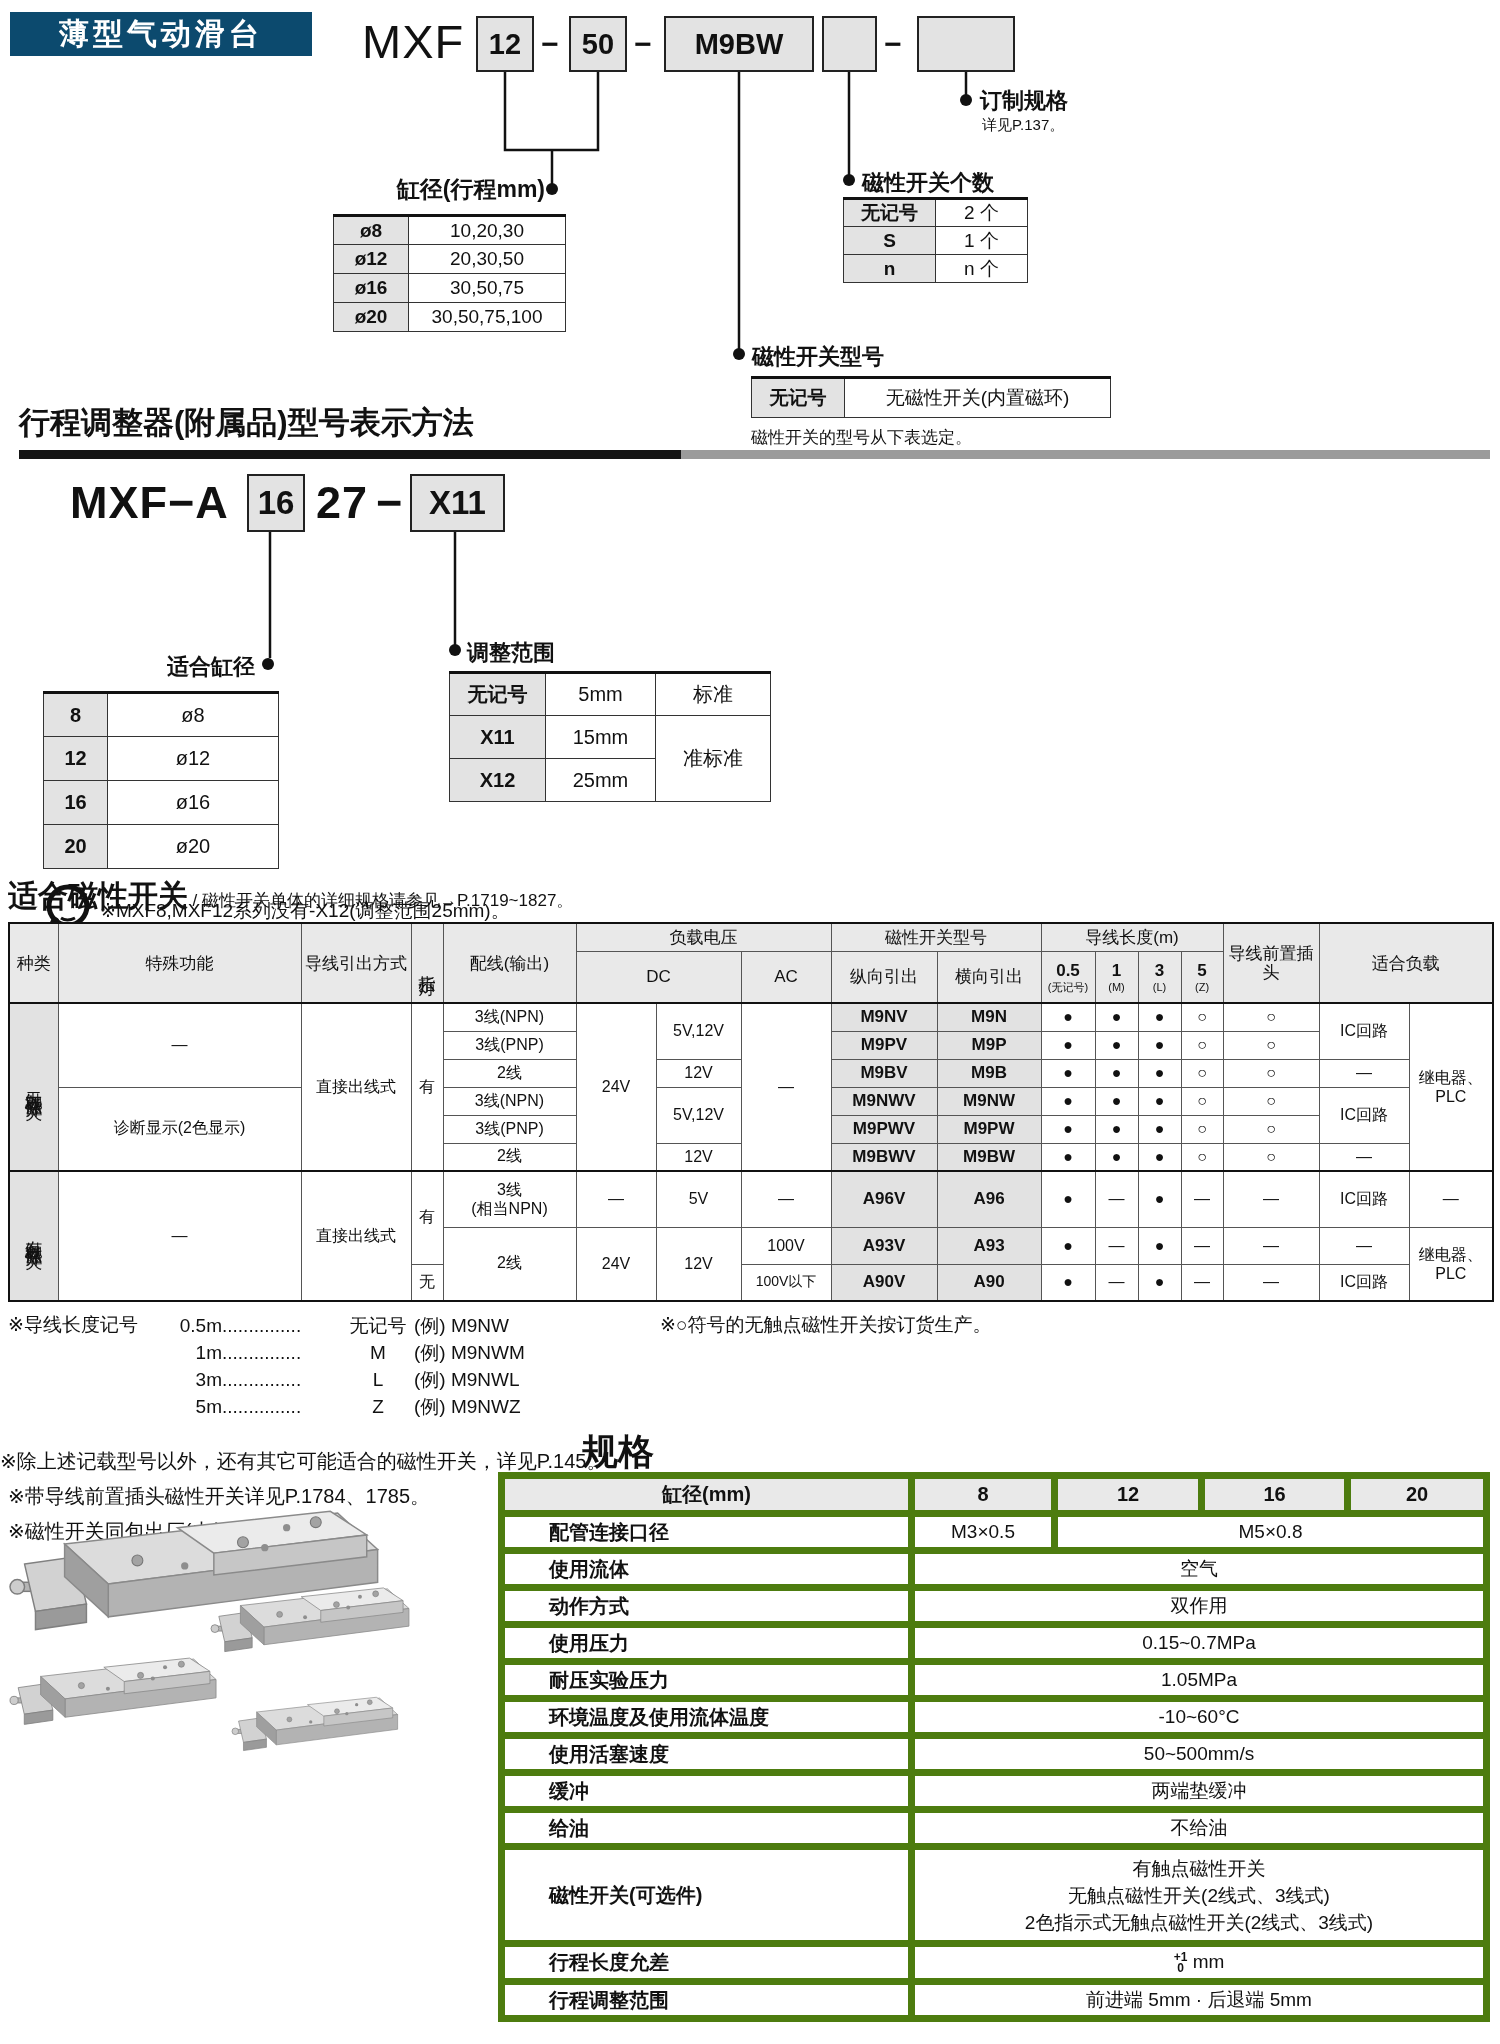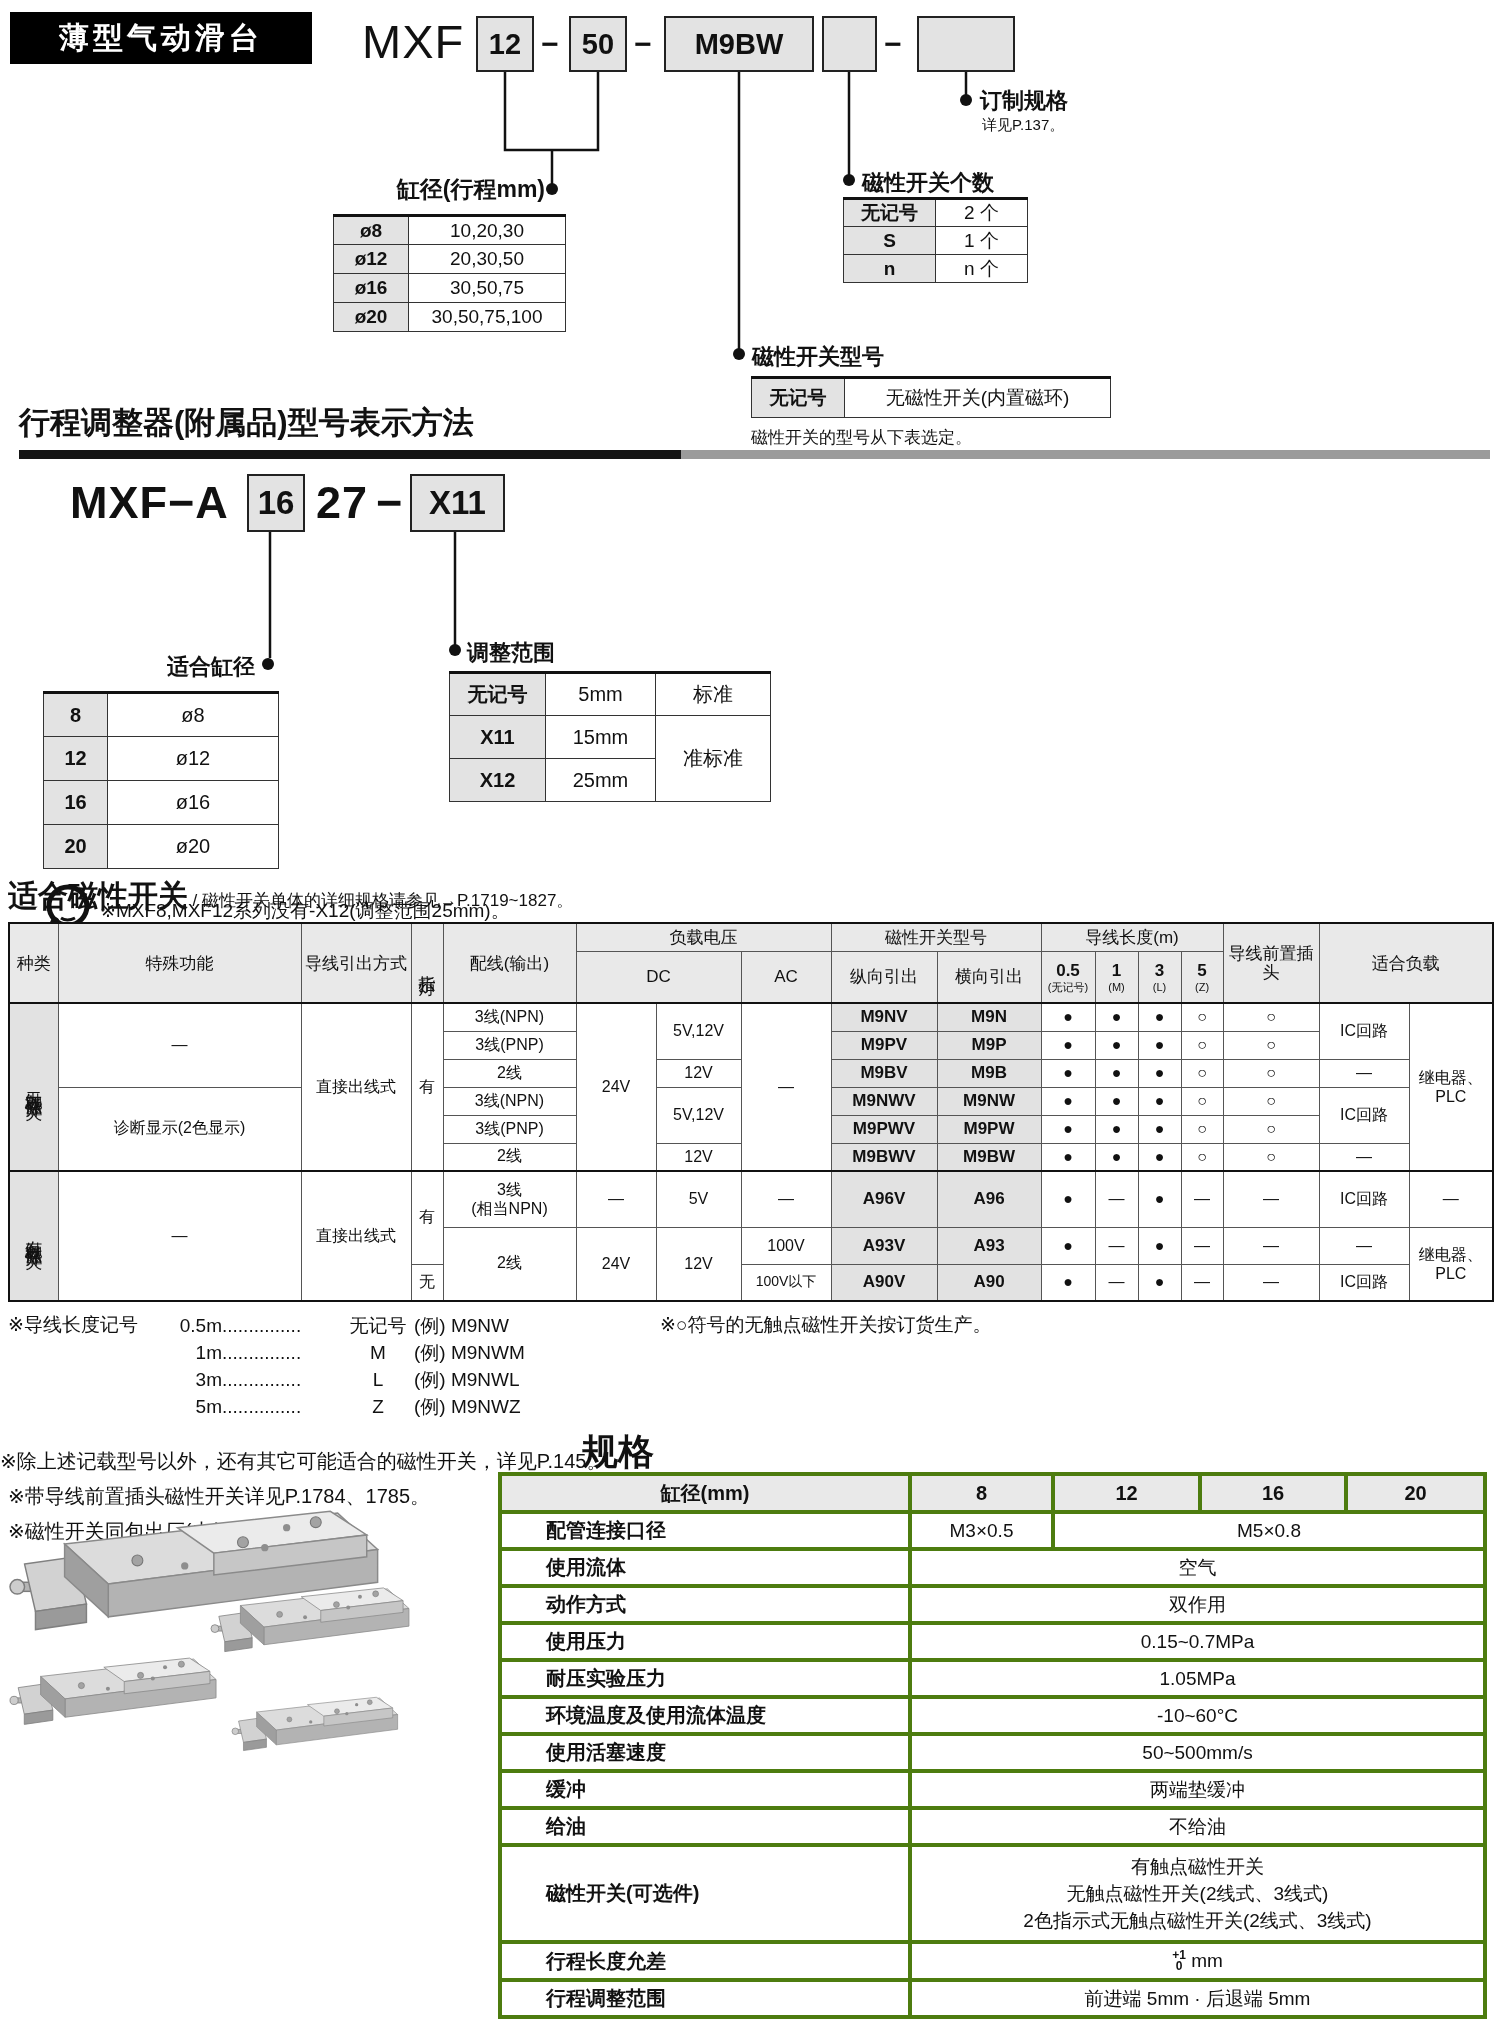--- a/index.html
+++ b/index.html
@@ -2,21 +2,21 @@
 <html><head>
 <meta charset="utf-8">
 <style>
   * { margin:0; padding:0; box-sizing:border-box; }
   html,body { background:#fff; }
   body { font-family:"Liberation Sans","DejaVu Sans",sans-serif; color:#111; }
   .page { position:relative; width:1500px; height:2044px; background:#fff; overflow:hidden; }
   .abs { position:absolute; }
 
   
-  .title-box { left:10px; top:12px; width:302px; height:52px; background:#000000;
+  .title-box { left:10px; top:12px; width:302px; height:44px; background:#0c4a6e;
     color:#fff; font-weight:bold; font-size:30px; display:flex; align-items:center; justify-content:center; letter-spacing:4px;}
   .mxf { left:362px; top:14px; font-size:47px; font-weight:normal; line-height:56px; letter-spacing:1px;}
   .mbox { top:16px; height:56px; background:#e3e3e3; border:2px solid #222;
     display:flex; align-items:center; justify-content:center; font-weight:bold; font-size:29px; }
   .mdash { top:16px; height:56px; display:flex; align-items:center; justify-content:center; font-weight:bold; font-size:30px; width:24px;}
 
   
   table.small { border-collapse:collapse; table-layout:fixed; background:#fff; }
   table.small td { border:1.5px solid #333; text-align:center; font-size:19px; padding:0; }
   table.small .key { background:#e3e3e3; font-weight:bold; }
@@ -55,21 +55,21 @@
   .note { font-size:19px; white-space:nowrap; }
   .len-row { display:flex; line-height:27px; font-size:19px; }
   .len-l { width:52px; text-align:right; }
   .len-d { width:120px; overflow:hidden; }
   .len-c { width:72px; text-align:center; }
   .len-e { width:140px; }
 
   
   .spec-title { font-weight:bold; font-size:36px; }
   table.spec { border-collapse:collapse; table-layout:fixed; border:2.5px solid #111; }
-  table.spec td { border:4px solid #4d7c0f; font-size:19px; text-align:center; vertical-align:middle; padding:0;}
+  table.spec td { border:7px solid #4d7c0f; font-size:19px; text-align:center; vertical-align:middle; padding:0;}
   table.spec .item { text-align:left; padding-left:44px; font-weight:bold; font-size:20px; }
   table.spec .hd { background:#e9e9e9; font-weight:bold; font-size:20px; }
   table.spec .lines span { display:block; line-height:27px; }
   .tol { display:inline-flex; flex-direction:column; font-size:12px; line-height:11px; vertical-align:middle; font-weight:bold;}
   svg { display:block; }
 </style>
 </head>
 <body>
 
 <div class="page">

